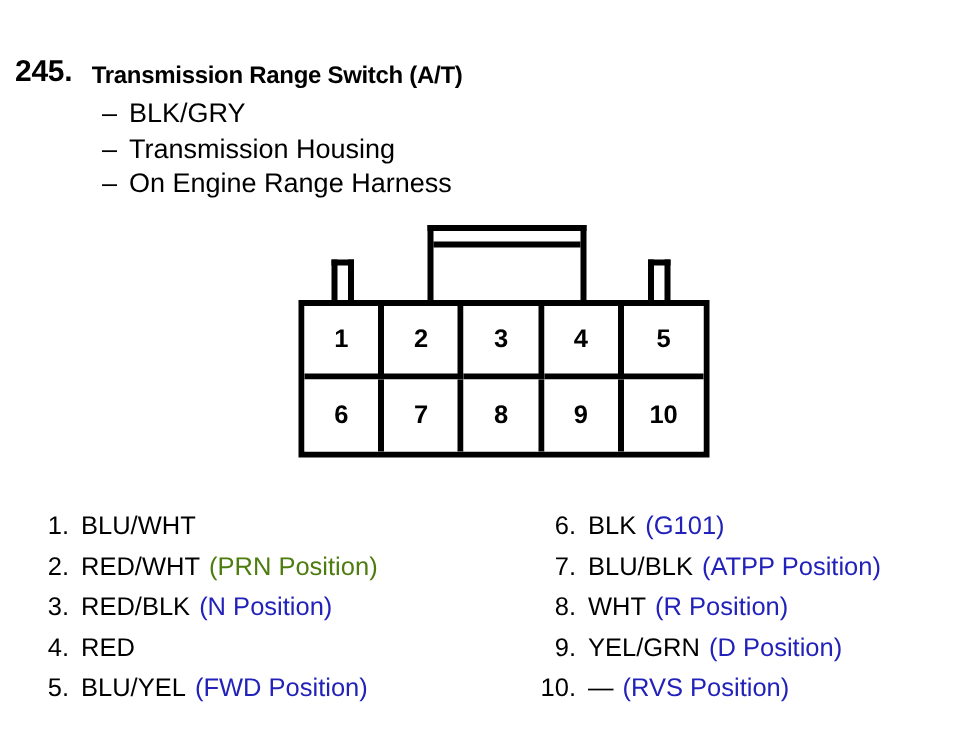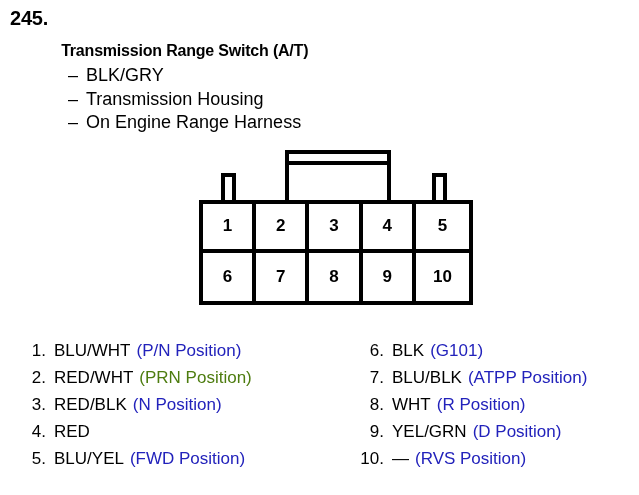--- a/index.html
+++ b/index.html
@@ -18,21 +18,21 @@
 
   
   #header {
     position: absolute;
     left: 0;
     top: 0;
     width: 639px;
   }
   #title-row {
     display: flex;
-    align-items: flex-start;
+    align-items: flex-end;
     padding-left: 10px;
     padding-top: 7px;
   }
   #title-number {
     font-size: 20px;
     font-weight: bold;
     letter-spacing: -0.2px;
     white-space: nowrap;
   }
   #title-text {
@@ -210,21 +210,20 @@
       <div class="pin-cell">9</div>
       <div class="pin-cell">10</div>
     </div>
 </div>
 
 <div class="legend-col" id="legend-left">
   <ol>
       <li>
         <span class="legend-num">1.</span>
         <span class="legend-wire">BLU/WHT</span>
-        <span class="legend-pos" style="color: rgb(34, 34, 187);">(P/N Position)</span>
       </li>
       <li>
         <span class="legend-num">2.</span>
         <span class="legend-wire">RED/WHT</span>
         <span class="legend-pos" style="color: #4d7c0f;">(PRN Position)</span>
       </li>
       <li>
         <span class="legend-num">3.</span>
         <span class="legend-wire">RED/BLK</span>
         <span class="legend-pos" style="color: rgb(34, 34, 187);">(N Position)</span>

